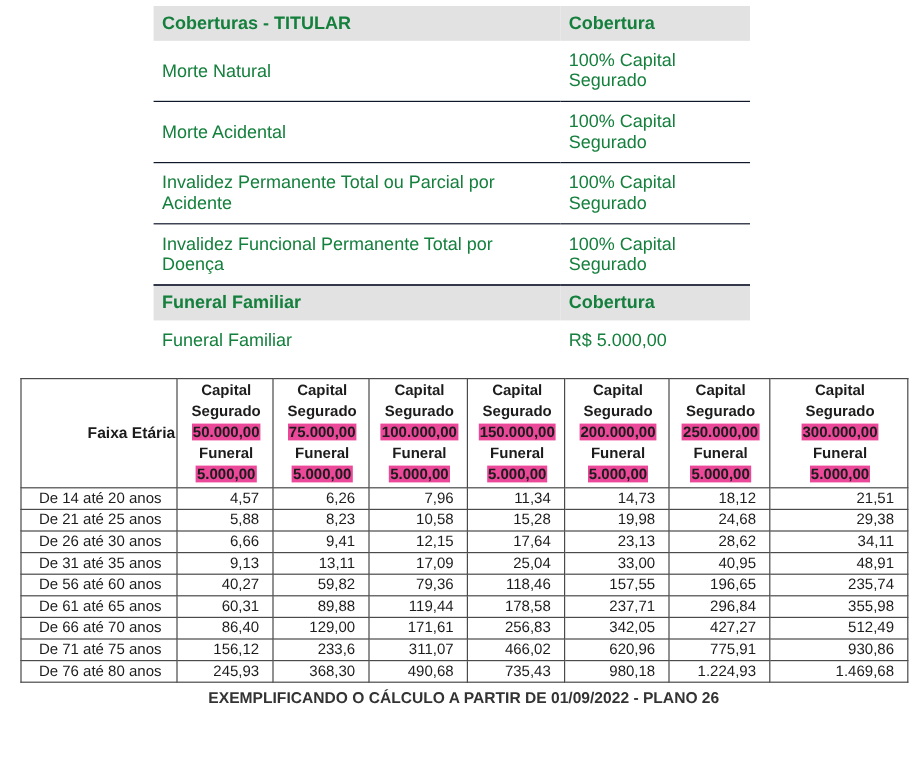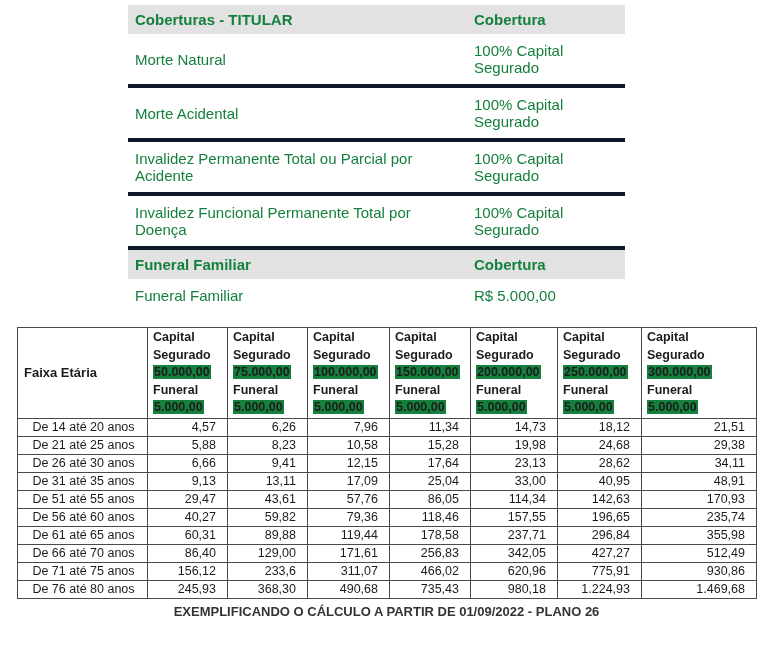--- a/index.html
+++ b/index.html
@@ -20,40 +20,40 @@
     padding: 8px 8px 8px 7px;
     line-height: 17px;
     vertical-align: middle;
     text-align: left;
   }
   .cov tr.hdr td {
     background: #e2e2e2;
     font-weight: bold;
     padding: 6px 8px 6px 7px;
   }
-  .cov tbody.data td { border-bottom: 4px solid #0f172a; }
+  .cov tbody.data td { border-bottom: 1px solid #0f172a; }
 
   
   .rate-wrap { margin: 15px 0 0 17px; width: 739px; }
   .rate {
     width: 739px; table-layout: fixed;
     font-size: 12.5px; color: #1c1c1c;
   }
   .rate td { border: 1px solid #4a4a4a; overflow: hidden; }
   .rate .age-hdr {
     font-weight: bold; font-size: 13px;
-    padding-left: 6px; vertical-align: middle; text-align: left;
+    padding-left: 6px; vertical-align: middle; text-align: right;
   }
   .rate .cap-hdr {
     font-weight: bold;
     padding: 1px 3px 1px 5px;
-    vertical-align: top; text-align: left;
+    vertical-align: top; text-align: center;
     line-height: 17.6px;
   }
-  .hl { background: #15803d; padding: 0 1px; }
+  .hl { background: #ec4899; padding: 0 1px; }
   .rate .age { padding: 0 4px 0 6px; height: 17.2px; line-height: 17px; text-align: center; }
   .rate .val { text-align: right; padding: 0 11px 0 2px; height: 17.2px; line-height: 17px; }
 
   
   .footer { width: 739px; margin: 4px 0 0 17px; text-align: center; color: #333333; }
   .footer div { line-height: 18.5px; }
   .footer .l1 { font-weight: bold; font-size: 13px; }
 </style>
 </head>
 <body>
@@ -202,30 +202,20 @@
           <td class="age">De 31 até 35 anos</td>
           <td class="val">9,13</td>
           <td class="val">13,11</td>
           <td class="val">17,09</td>
           <td class="val">25,04</td>
           <td class="val">33,00</td>
           <td class="val">40,95</td>
           <td class="val">48,91</td>
         </tr>
         <tr>
-          <td class="age">De 51 até 55 anos</td>
-          <td class="val">29,47</td>
-          <td class="val">43,61</td>
-          <td class="val">57,76</td>
-          <td class="val">86,05</td>
-          <td class="val">114,34</td>
-          <td class="val">142,63</td>
-          <td class="val">170,93</td>
-        </tr>
-        <tr>
           <td class="age">De 56 até 60 anos</td>
           <td class="val">40,27</td>
           <td class="val">59,82</td>
           <td class="val">79,36</td>
           <td class="val">118,46</td>
           <td class="val">157,55</td>
           <td class="val">196,65</td>
           <td class="val">235,74</td>
         </tr>
         <tr>

